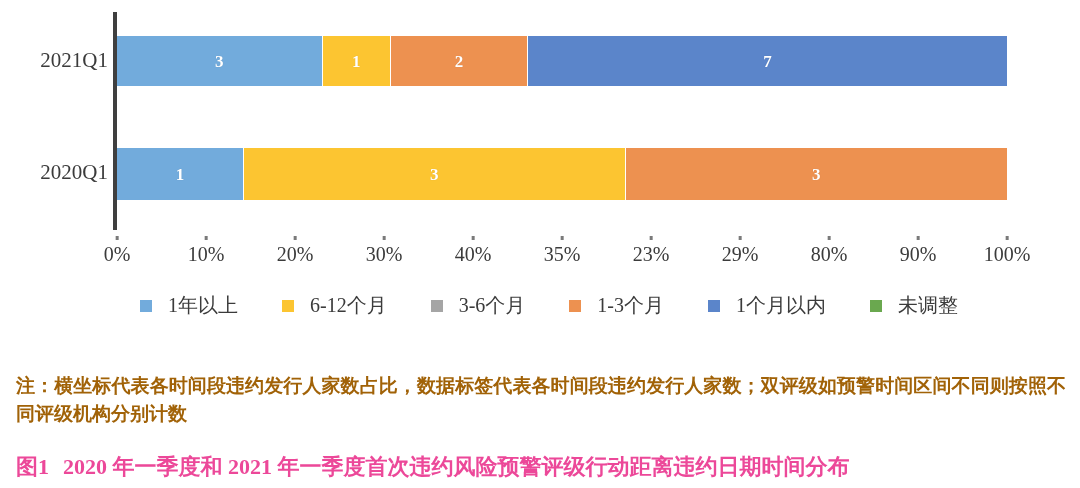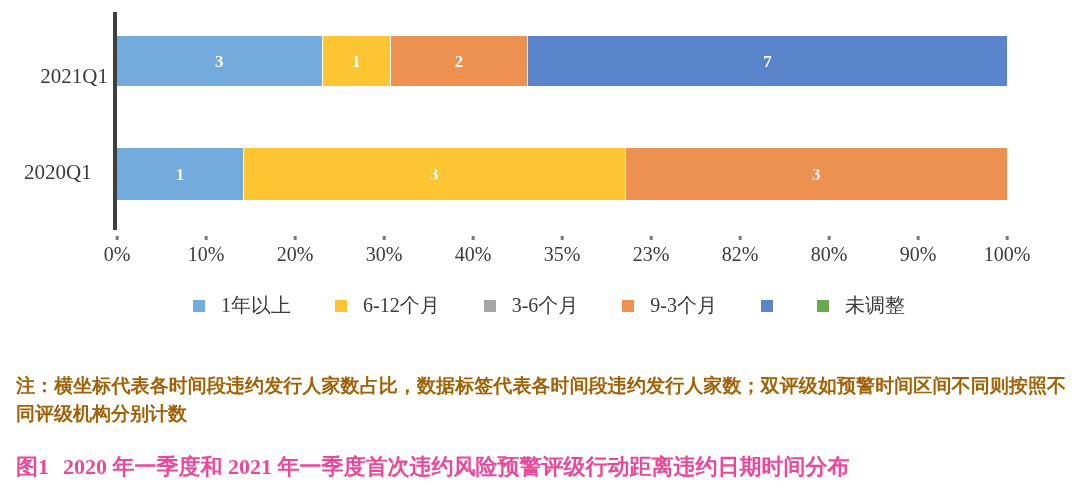--- a/index.html
+++ b/index.html
@@ -58,22 +58,22 @@
     justify-content: center;
     color: #ffffff;
     font-weight: bold;
     font-size: 17px;
     box-sizing: border-box;
     border-right: 1px solid #ffffff;
     line-height: 1;
   }
   .bar-seg:last-child { border-right: none; }
   .bar-seg .seg-label { text-shadow: 0 0 1px rgba(0,0,0,.15); }
-  #cat-label-0 { position: absolute; left: 24px; top: 64px; width: 84px; text-align: right; font-size: 21px; }
-  #cat-label-1 { position: absolute; left: 24px; top: 160px; width: 84px; text-align: left; font-size: 21px; }
+  #cat-label-0 { position: absolute; left: 24px; top: 48px; width: 84px; text-align: right; font-size: 21px; }
+  #cat-label-1 { position: absolute; left: 24px; top: 160px; width: 84px; text-align: right; font-size: 21px; }
 
   
   #x-axis {
     position: absolute;
     left: 117px;
     top: 236px;
     width: 890px;
     height: 34px;
   }
   .x-tick {
@@ -214,21 +214,21 @@
       <div class="x-tick" style="left: 50%;">
         <span class="tick-mark"></span>
         <span class="tick-text">35%</span>
       </div>
       <div class="x-tick" style="left: 60%;">
         <span class="tick-mark"></span>
         <span class="tick-text">23%</span>
       </div>
       <div class="x-tick" style="left: 70%;">
         <span class="tick-mark"></span>
-        <span class="tick-text">82%</span>
+        <span class="tick-text">29%</span>
       </div>
       <div class="x-tick" style="left: 80%;">
         <span class="tick-mark"></span>
         <span class="tick-text">80%</span>
       </div>
       <div class="x-tick" style="left: 90%;">
         <span class="tick-mark"></span>
         <span class="tick-text">90%</span>
       </div>
       <div class="x-tick" style="left: 100%;">
@@ -245,24 +245,25 @@
       <div class="legend-item">
         <span class="legend-swatch" style="background: rgb(252, 197, 49);"></span>
         <span class="legend-text">6-12个月</span>
       </div>
       <div class="legend-item">
         <span class="legend-swatch" style="background: rgb(165, 165, 165);"></span>
         <span class="legend-text">3-6个月</span>
       </div>
       <div class="legend-item">
         <span class="legend-swatch" style="background: rgb(237, 145, 80);"></span>
-        <span class="legend-text">9-3个月</span>
+        <span class="legend-text">1-3个月</span>
       </div>
       <div class="legend-item">
         <span class="legend-swatch" style="background: rgb(91, 133, 202);"></span>
+        <span class="legend-text">1个月以内</span>
       </div>
       <div class="legend-item">
         <span class="legend-swatch" style="background: rgb(106, 168, 79);"></span>
         <span class="legend-text">未调整</span>
       </div>
     </div>
 </div>
 
 <div id="note">注：横坐标代表各时间段违约发行人家数占比，数据标签代表各时间段违约发行人家数；双评级如预警时间区间不同则按照不同评级机构分别计数</div>
 

